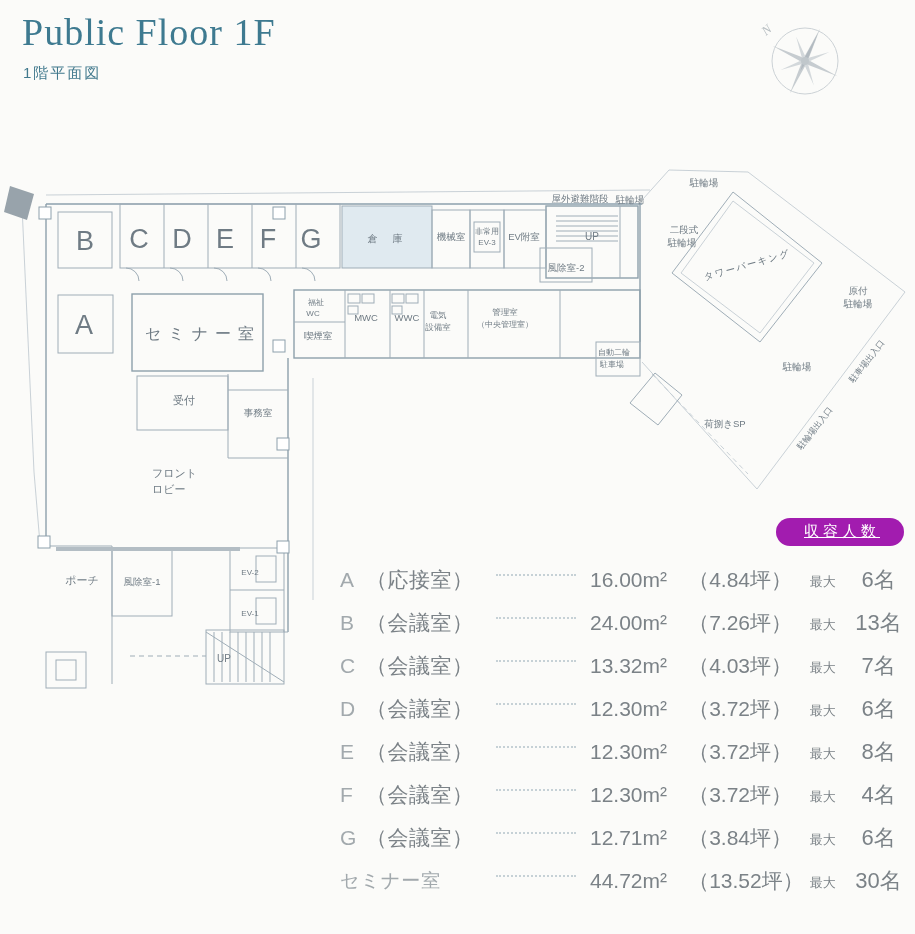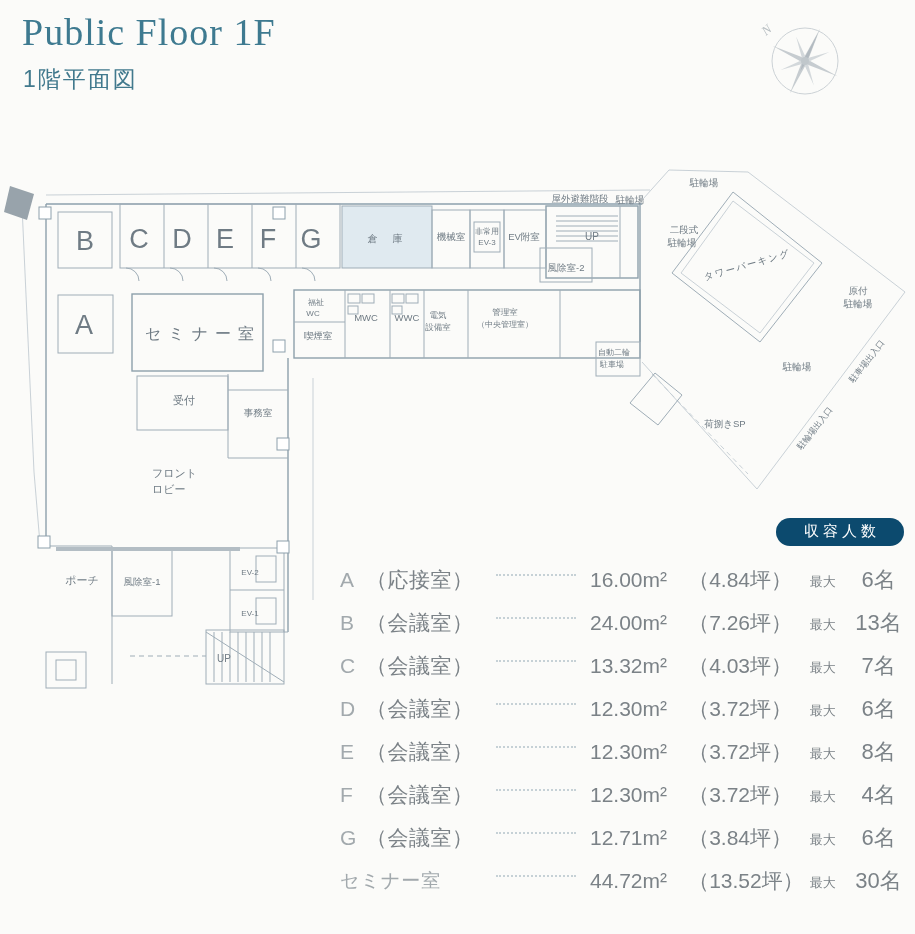--- a/index.html
+++ b/index.html
@@ -8,21 +8,21 @@
     background:#fbfbf9;
     font-family:"Liberation Sans","DejaVu Sans",sans-serif;
   }
   .title {
     position:absolute; left:22px; top:10px;
     font-family:"Liberation Serif","DejaVu Serif",serif;
     font-size:38px; font-weight:400; color:#3e7a90; letter-spacing:1px;
   }
   .subtitle {
     position:absolute; left:23px; top:64px;
-    font-size:23px; color:#41798d; letter-spacing:2px; font-weight:500;
+    font-size:15px; color:#41798d; letter-spacing:2px; font-weight:500;
   }
   .compass { position:absolute; left:744px; top:8px; }
   .plan { position:absolute; left:0; top:150px; }
 
   
   .w1 { stroke:#9fadb7; fill:none; stroke-width:1; }
   .w2 { stroke:#8da0ac; fill:none; stroke-width:1.4; }
   .wl { stroke:#c3ccd2; fill:none; stroke-width:0.9; }
   .dash { stroke-dasharray:5 4; }
   .col { fill:#ffffff; stroke:#8da0ac; stroke-width:1; }
@@ -32,22 +32,22 @@
   .t9  { font-size:9.5px; }
   .t8  { font-size:8.5px; }
   .t75 { font-size:8px; }
   .letterbig { font-size:27px; fill:#95a1ab; }
   .sem { font-size:16px; letter-spacing:7px; fill:#78848d; }
 
   
   .capacity { position:absolute; left:340px; top:518px; width:566px; }
   .badge {
     margin-left:auto; margin-right:2px; width:-moz-fit-content; width:fit-content;
-    background:#0c4a6e; color:#ffffff; font-size:15px; letter-spacing:4px;
-    padding:4px 24px 5px 28px; border-radius:14px;
+    background:#a21caf; color:#ffffff; font-size:15px; letter-spacing:4px;
+    padding:4px 24px 5px 28px; border-radius:14px;text-decoration:underline;
   }
   .rows { margin-top:12px; }
   .crow { display:flex; align-items:center; height:43px; color:#7b8287; }
   .room { width:152px; flex:none; display:flex; align-items:baseline; }
   .letter { font-size:21px; color:#a2a9ad; min-width:26px; }
   .letter.wide { font-size:19px; letter-spacing:1px; }
   .rname { font-size:21px; letter-spacing:0.5px; }
   .leader { flex:none; width:80px; border-bottom:2px dotted #c6d1d6; margin:0 14px 0 4px; transform:translateY(-5px); }
   .area { width:100px; font-size:21px; }
   .tsubo { width:124px; font-size:21px; }

